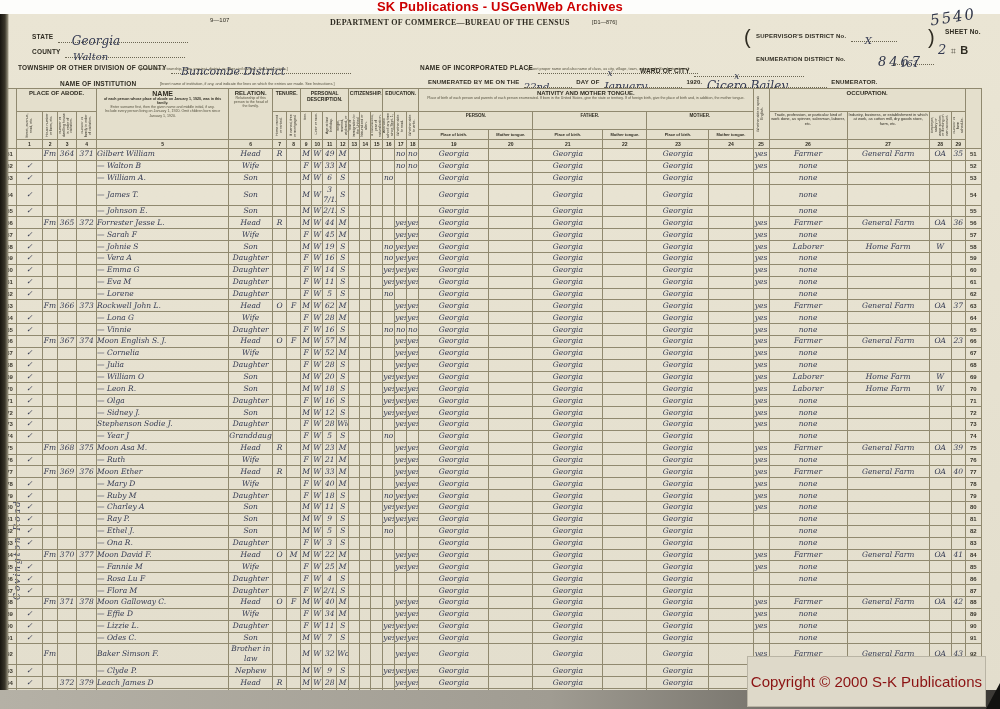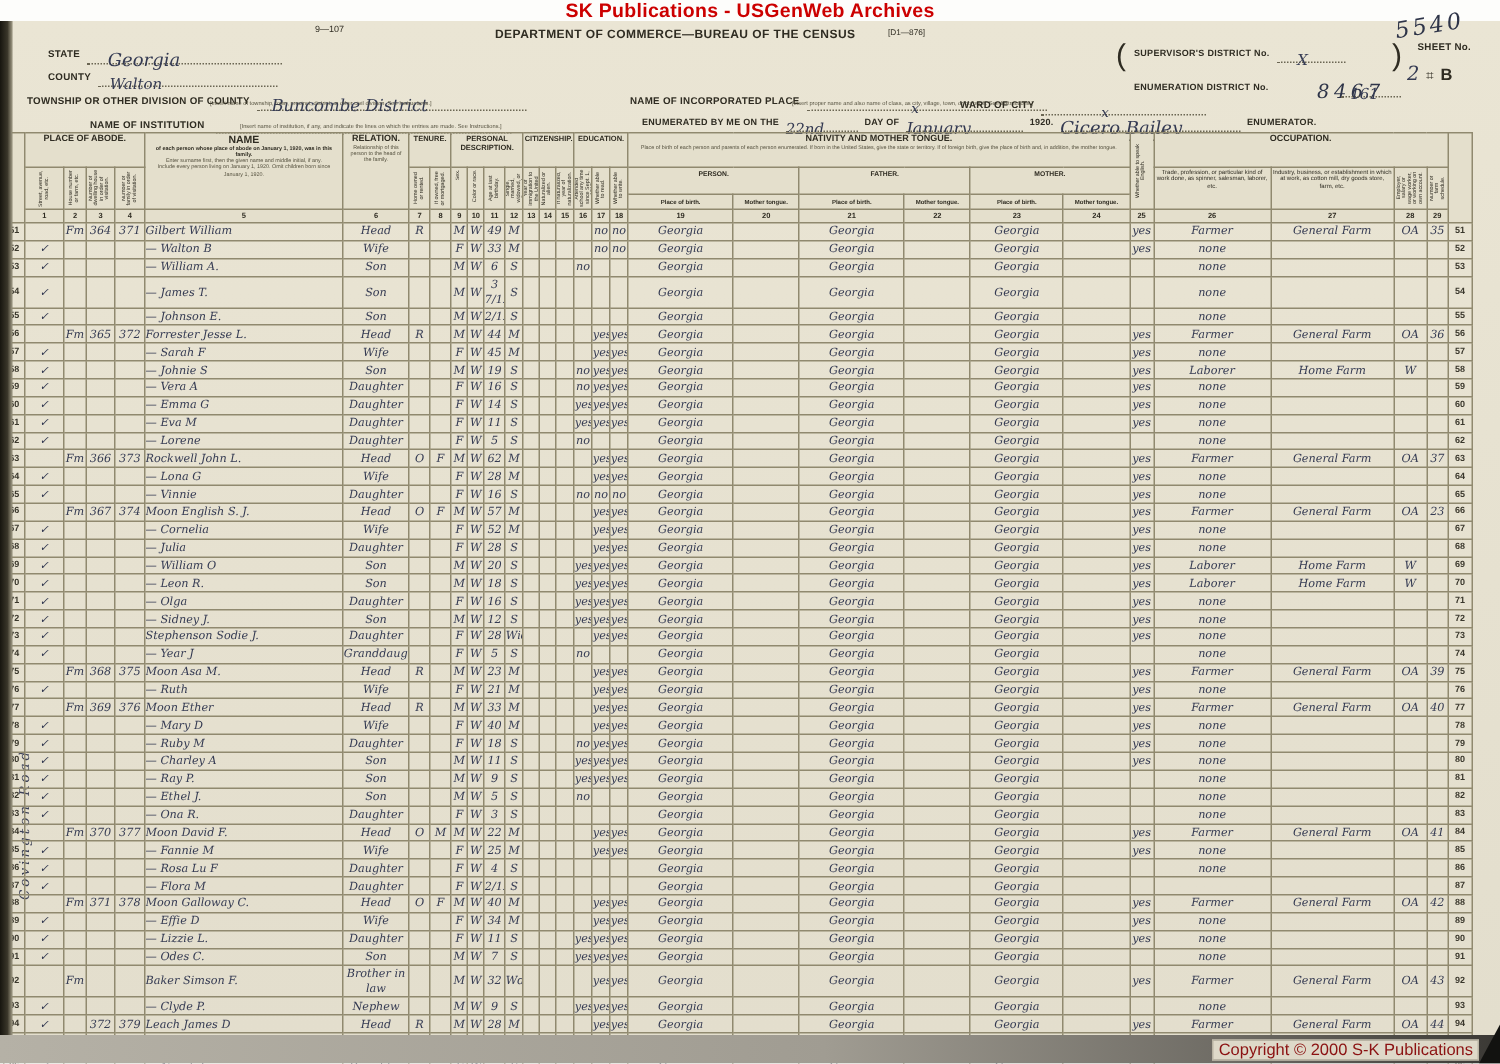--- a/index.html
+++ b/index.html
@@ -8,34 +8,34 @@
   
   .banner{position:absolute;top:0;left:0;width:100%;height:14px;text-align:center;
           color:#cc0000;font-weight:bold;font-size:13px;line-height:14px;letter-spacing:.2px;}
   
   .paper{position:absolute;top:14px;left:0;width:1000px;height:676px;
          background:linear-gradient(180deg,#eae5d4 0%,#e7e2d1 40%,#e3decd 100%);}
   .torn-edge{position:absolute;top:0;left:0;width:9px;height:676px;
              background:linear-gradient(90deg,#17150f 0%,#3a362a 55%,#8d8874 85%,rgba(141,136,116,0) 100%);}
   .bottom-strip{position:absolute;bottom:0;left:0;width:1000px;height:19px;
                 background:linear-gradient(90deg,#b5b1a6 0%,#a09c92 55%,#6e6b64 82%,#3a3834 100%);}
-  .copyright{position:absolute;right:14px;bottom:2px;font-size:11px;color:#8b1212;
-             background:#ded9c9;padding:0 3px;border:1px solid #b9b4a4;}
+  .copyright{position:absolute;right:14px;bottom:2px;font-size:15px;color:#8b1212;
+             background:#ded9c9;padding:16px 3px;border:1px solid #b9b4a4;}
   .corner{position:absolute;right:0;bottom:0;width:0;height:0;
           border-left:14px solid transparent;border-bottom:26px solid #121210;}
   
   .pt{color:#2f2c22;}
   .hdr-label{font-size:6.5px;font-weight:bold;letter-spacing:.2px;color:#2f2c22;white-space:nowrap;}
   .tiny-note{font-size:3.8px;color:#55513f;white-space:nowrap;}
   .dots{border-bottom:1px dotted #6b6653;display:inline-block;height:8px;vertical-align:bottom;}
   
   .hw{font-family:"DejaVu Serif",serif;font-style:italic;color:#343a52;white-space:nowrap;}
   .abs{position:absolute;}
   
-  .dept{font-size:8px;font-weight:bold;letter-spacing:.3px;}
+  .dept{font-size:8px;font-weight:bold;letter-spacing:.3px;font-family:Liberation Serif, serif;}
   .census-title{font-size:13.5px;font-weight:bold;letter-spacing:.2px;}
   
   table.census{position:absolute;left:2px;top:74px;width:980px;border-collapse:collapse;
                table-layout:fixed;}
   table.census th,table.census td{border:1px solid #90896f;padding:0;overflow:hidden;}
   thead th{background:#e4dfcc;color:#2f2c22;font-weight:bold;vertical-align:top;}
   .r1 th{height:22px;font-size:6px;}
   .r2 th{height:17px;font-size:4px;}
   .r3 th{height:9px;font-size:4px;font-weight:bold;vertical-align:middle;}
   .rnum th{height:8px;font-size:5px;line-height:8px;font-weight:bold;vertical-align:middle;}

